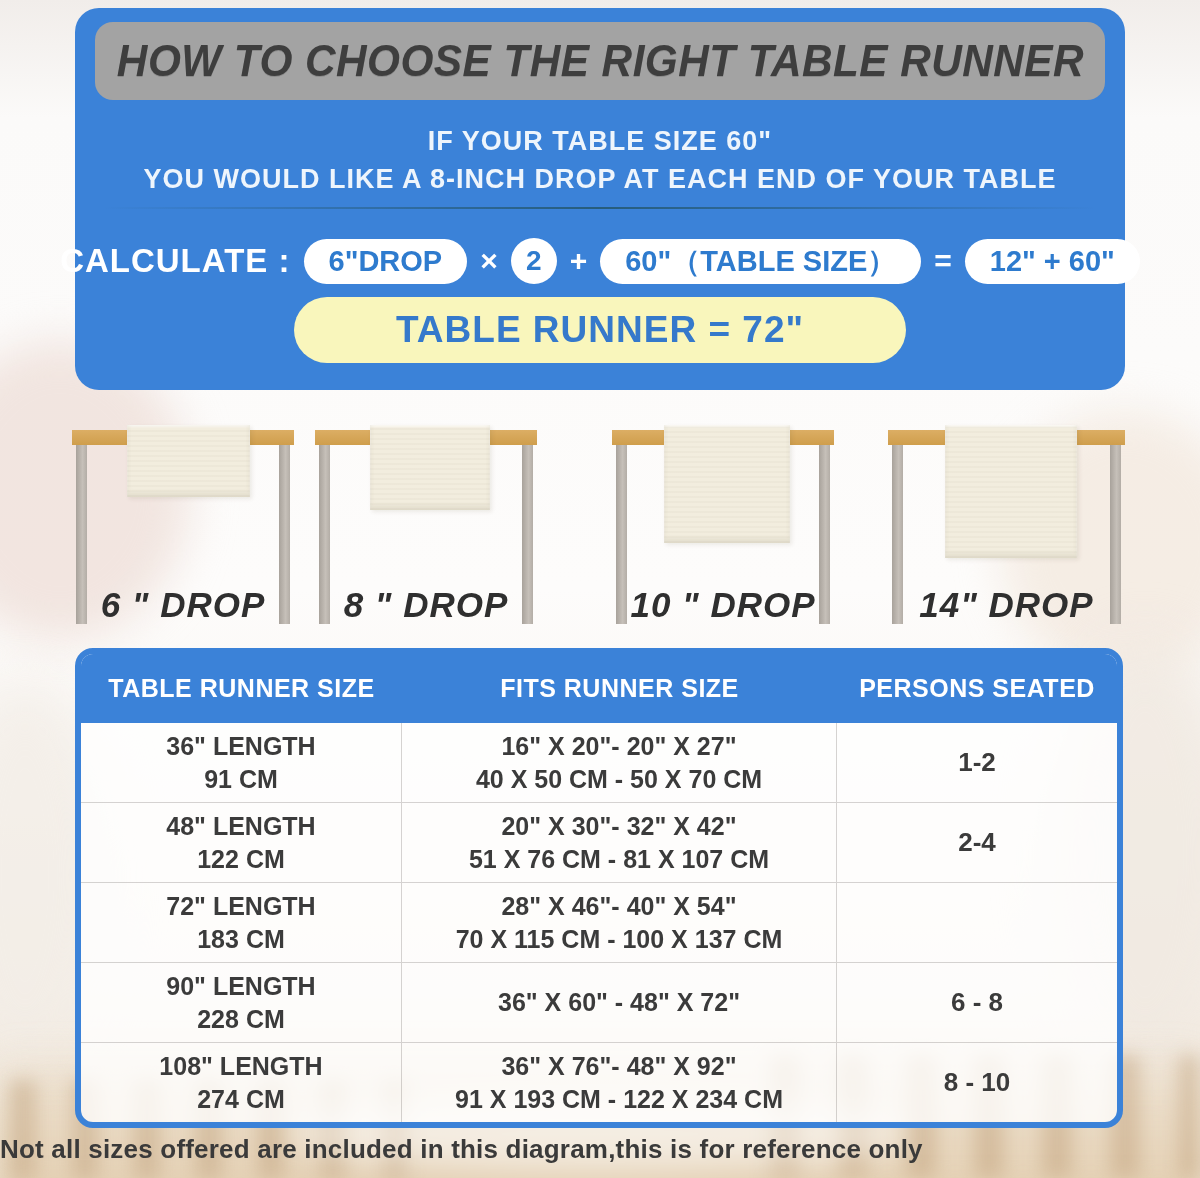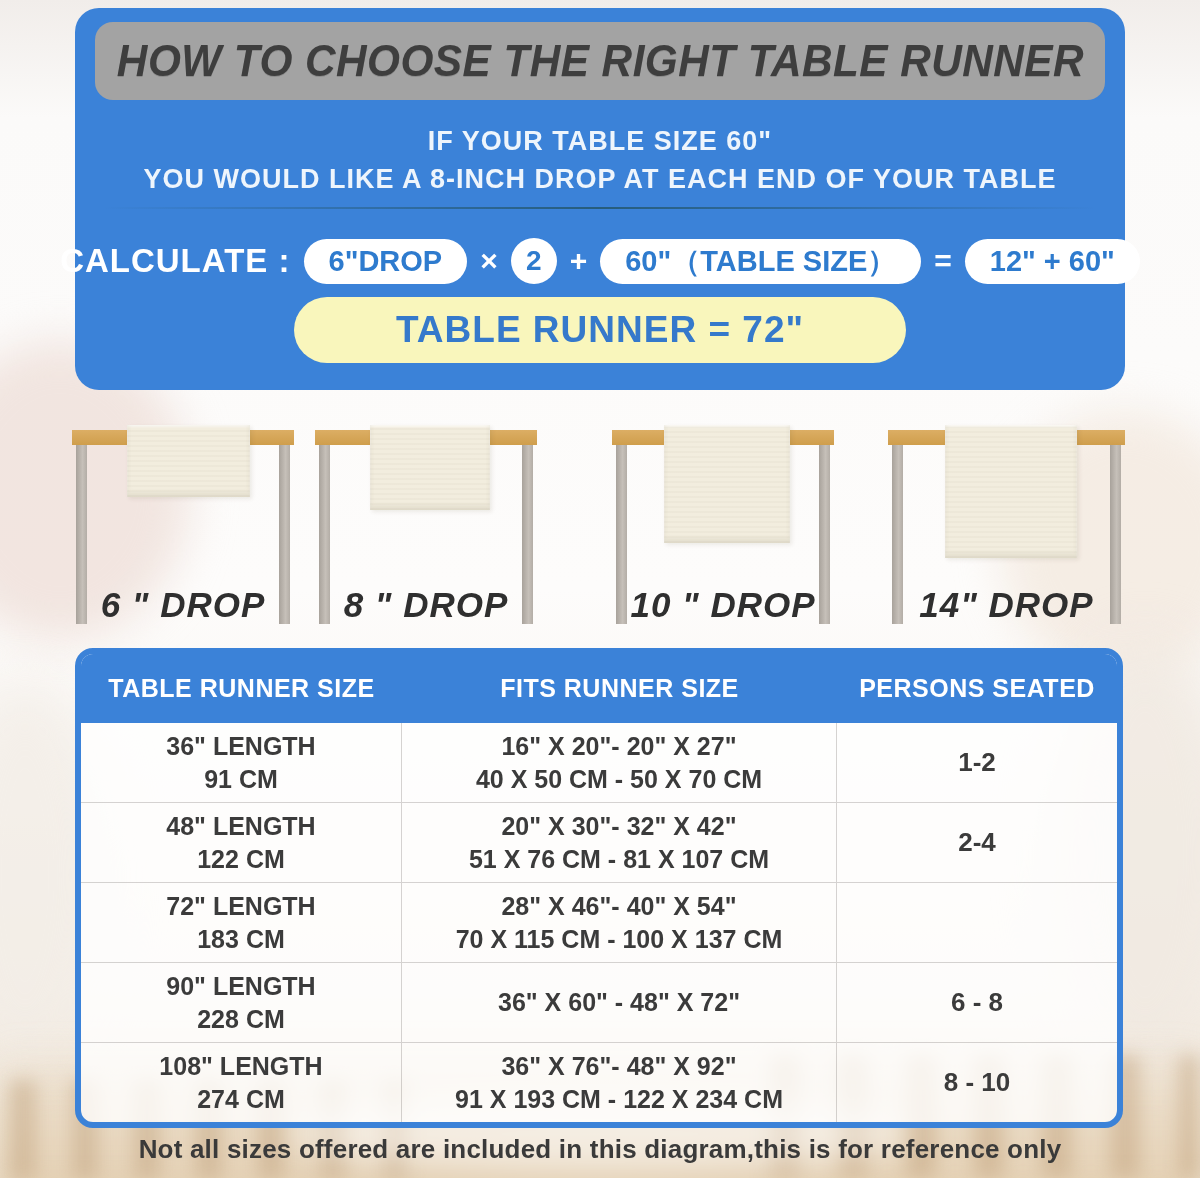--- a/index.html
+++ b/index.html
@@ -66,21 +66,21 @@
     display:grid;grid-template-columns:321px 435px 1fr;align-items:center;}
   .chart-header .h{color:#ffffff;font-size:25px;font-weight:800;letter-spacing:.5px;text-align:center;}
   .chart-body{position:absolute;top:69px;left:0;right:0;bottom:0;display:flex;flex-direction:column;}
   .row{flex:1;display:grid;grid-template-columns:321px 435px 1fr;}
   .row + .row{border-top:1px solid rgba(120,114,108,.30);}
   .c{display:flex;flex-direction:column;align-items:center;justify-content:center;}
   .c.bdr{border-right:1px solid rgba(120,114,108,.30);}
   .c .ln{font-size:25px;font-weight:700;color:#3b3b3b;line-height:1.3;white-space:nowrap;}
   .c .pp{font-size:26px;font-weight:700;color:#3b3b3b;}
 
-  .note{position:absolute;left:0;right:0;top:1134px;text-align:center;
+  .note{position:absolute;left:0;right:0;top:1134px;
     font-size:26px;font-weight:700;color:#3a3a3a;letter-spacing:.2px;}
 </style>
 </head>
 <body>
 
 <div class="stage">
 
   <div>
     <div class="blob b1"></div>
     <div class="blob b2"></div>

